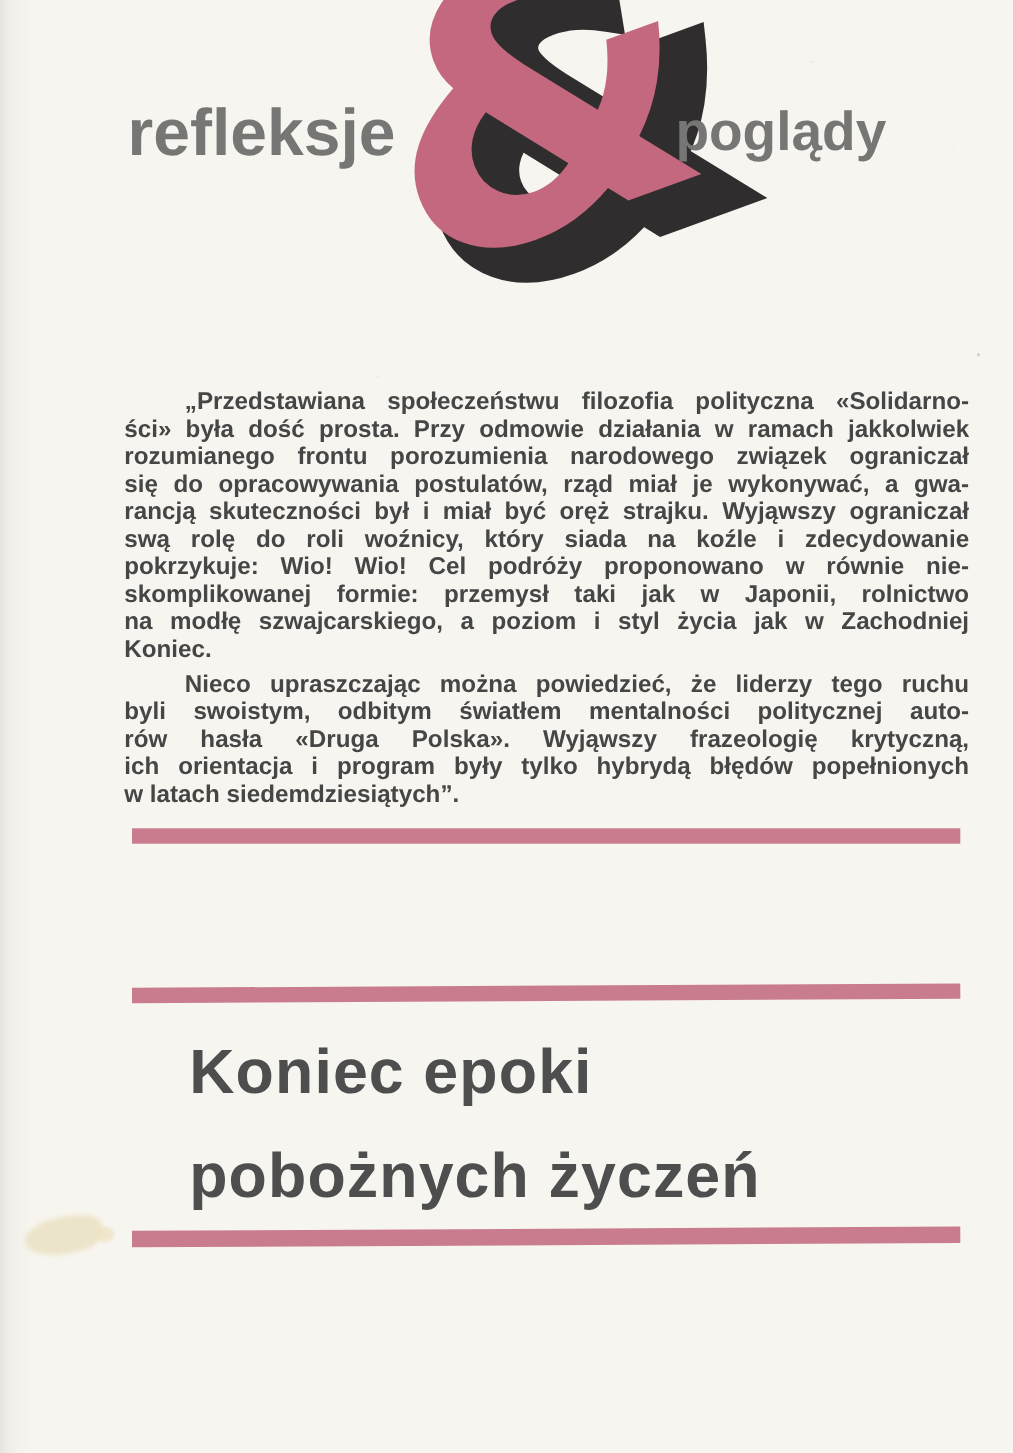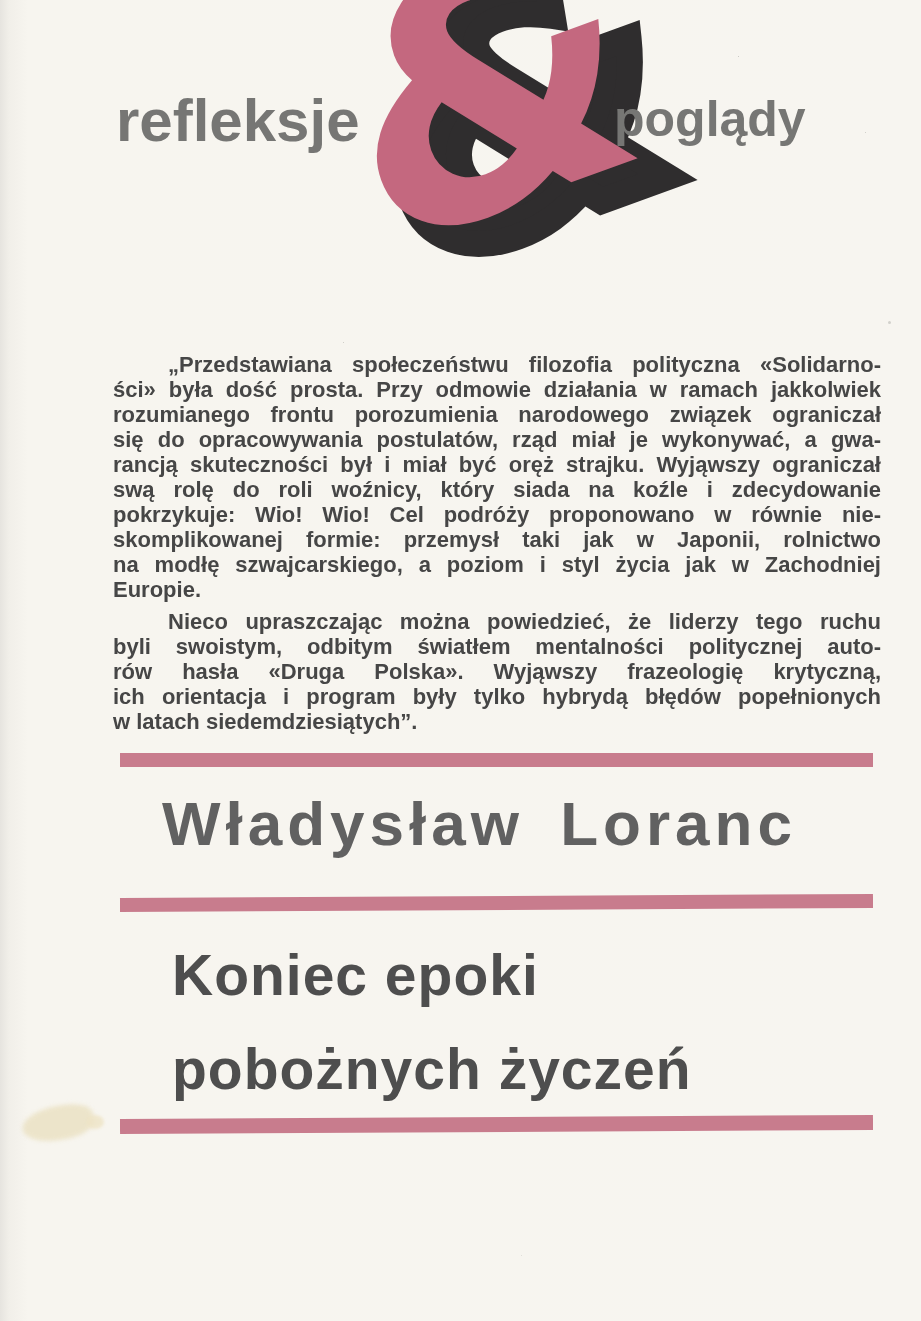--- a/index.html
+++ b/index.html
@@ -103,34 +103,33 @@
     <div class="para">
         <div class="line first">„Przedstawiana społeczeństwu filozofia polityczna «Solidarno-</div>
         <div class="line">ści» była dość prosta. Przy odmowie działania w ramach jakkolwiek</div>
         <div class="line">rozumianego frontu porozumienia narodowego związek ograniczał</div>
         <div class="line">się do opracowywania postulatów, rząd miał je wykonywać, a gwa-</div>
         <div class="line">rancją skuteczności był i miał być oręż strajku. Wyjąwszy ograniczał</div>
         <div class="line">swą rolę do roli woźnicy, który siada na koźle i zdecydowanie</div>
         <div class="line">pokrzykuje: Wio! Wio! Cel podróży proponowano w równie nie-</div>
         <div class="line">skomplikowanej formie: przemysł taki jak w Japonii, rolnictwo</div>
         <div class="line">na modłę szwajcarskiego, a poziom i styl życia jak w Zachodniej</div>
-        <div class="line last">Europie.</div>
+        <div class="line last">Koniec.</div>
       </div>
     <div class="para">
         <div class="line first">Nieco upraszczając można powiedzieć, że liderzy tego ruchu</div>
         <div class="line">byli swoistym, odbitym światłem mentalności politycznej auto-</div>
         <div class="line">rów hasła «Druga Polska». Wyjąwszy frazeologię krytyczną,</div>
         <div class="line">ich orientacja i program były tylko hybrydą błędów popełnionych</div>
         <div class="line last">w latach siedemdziesiątych”.</div>
       </div>
   </div>
 
   <div class="rule r1"></div>
 
-  <div class="author">Władysław Loranc</div>
 
   <div class="rule r2"></div>
 
   <div class="title">
       <div>Koniec epoki</div>
       <div>pobożnych życzeń</div>
     </div>
 
   <div class="rule r3"></div>
 

